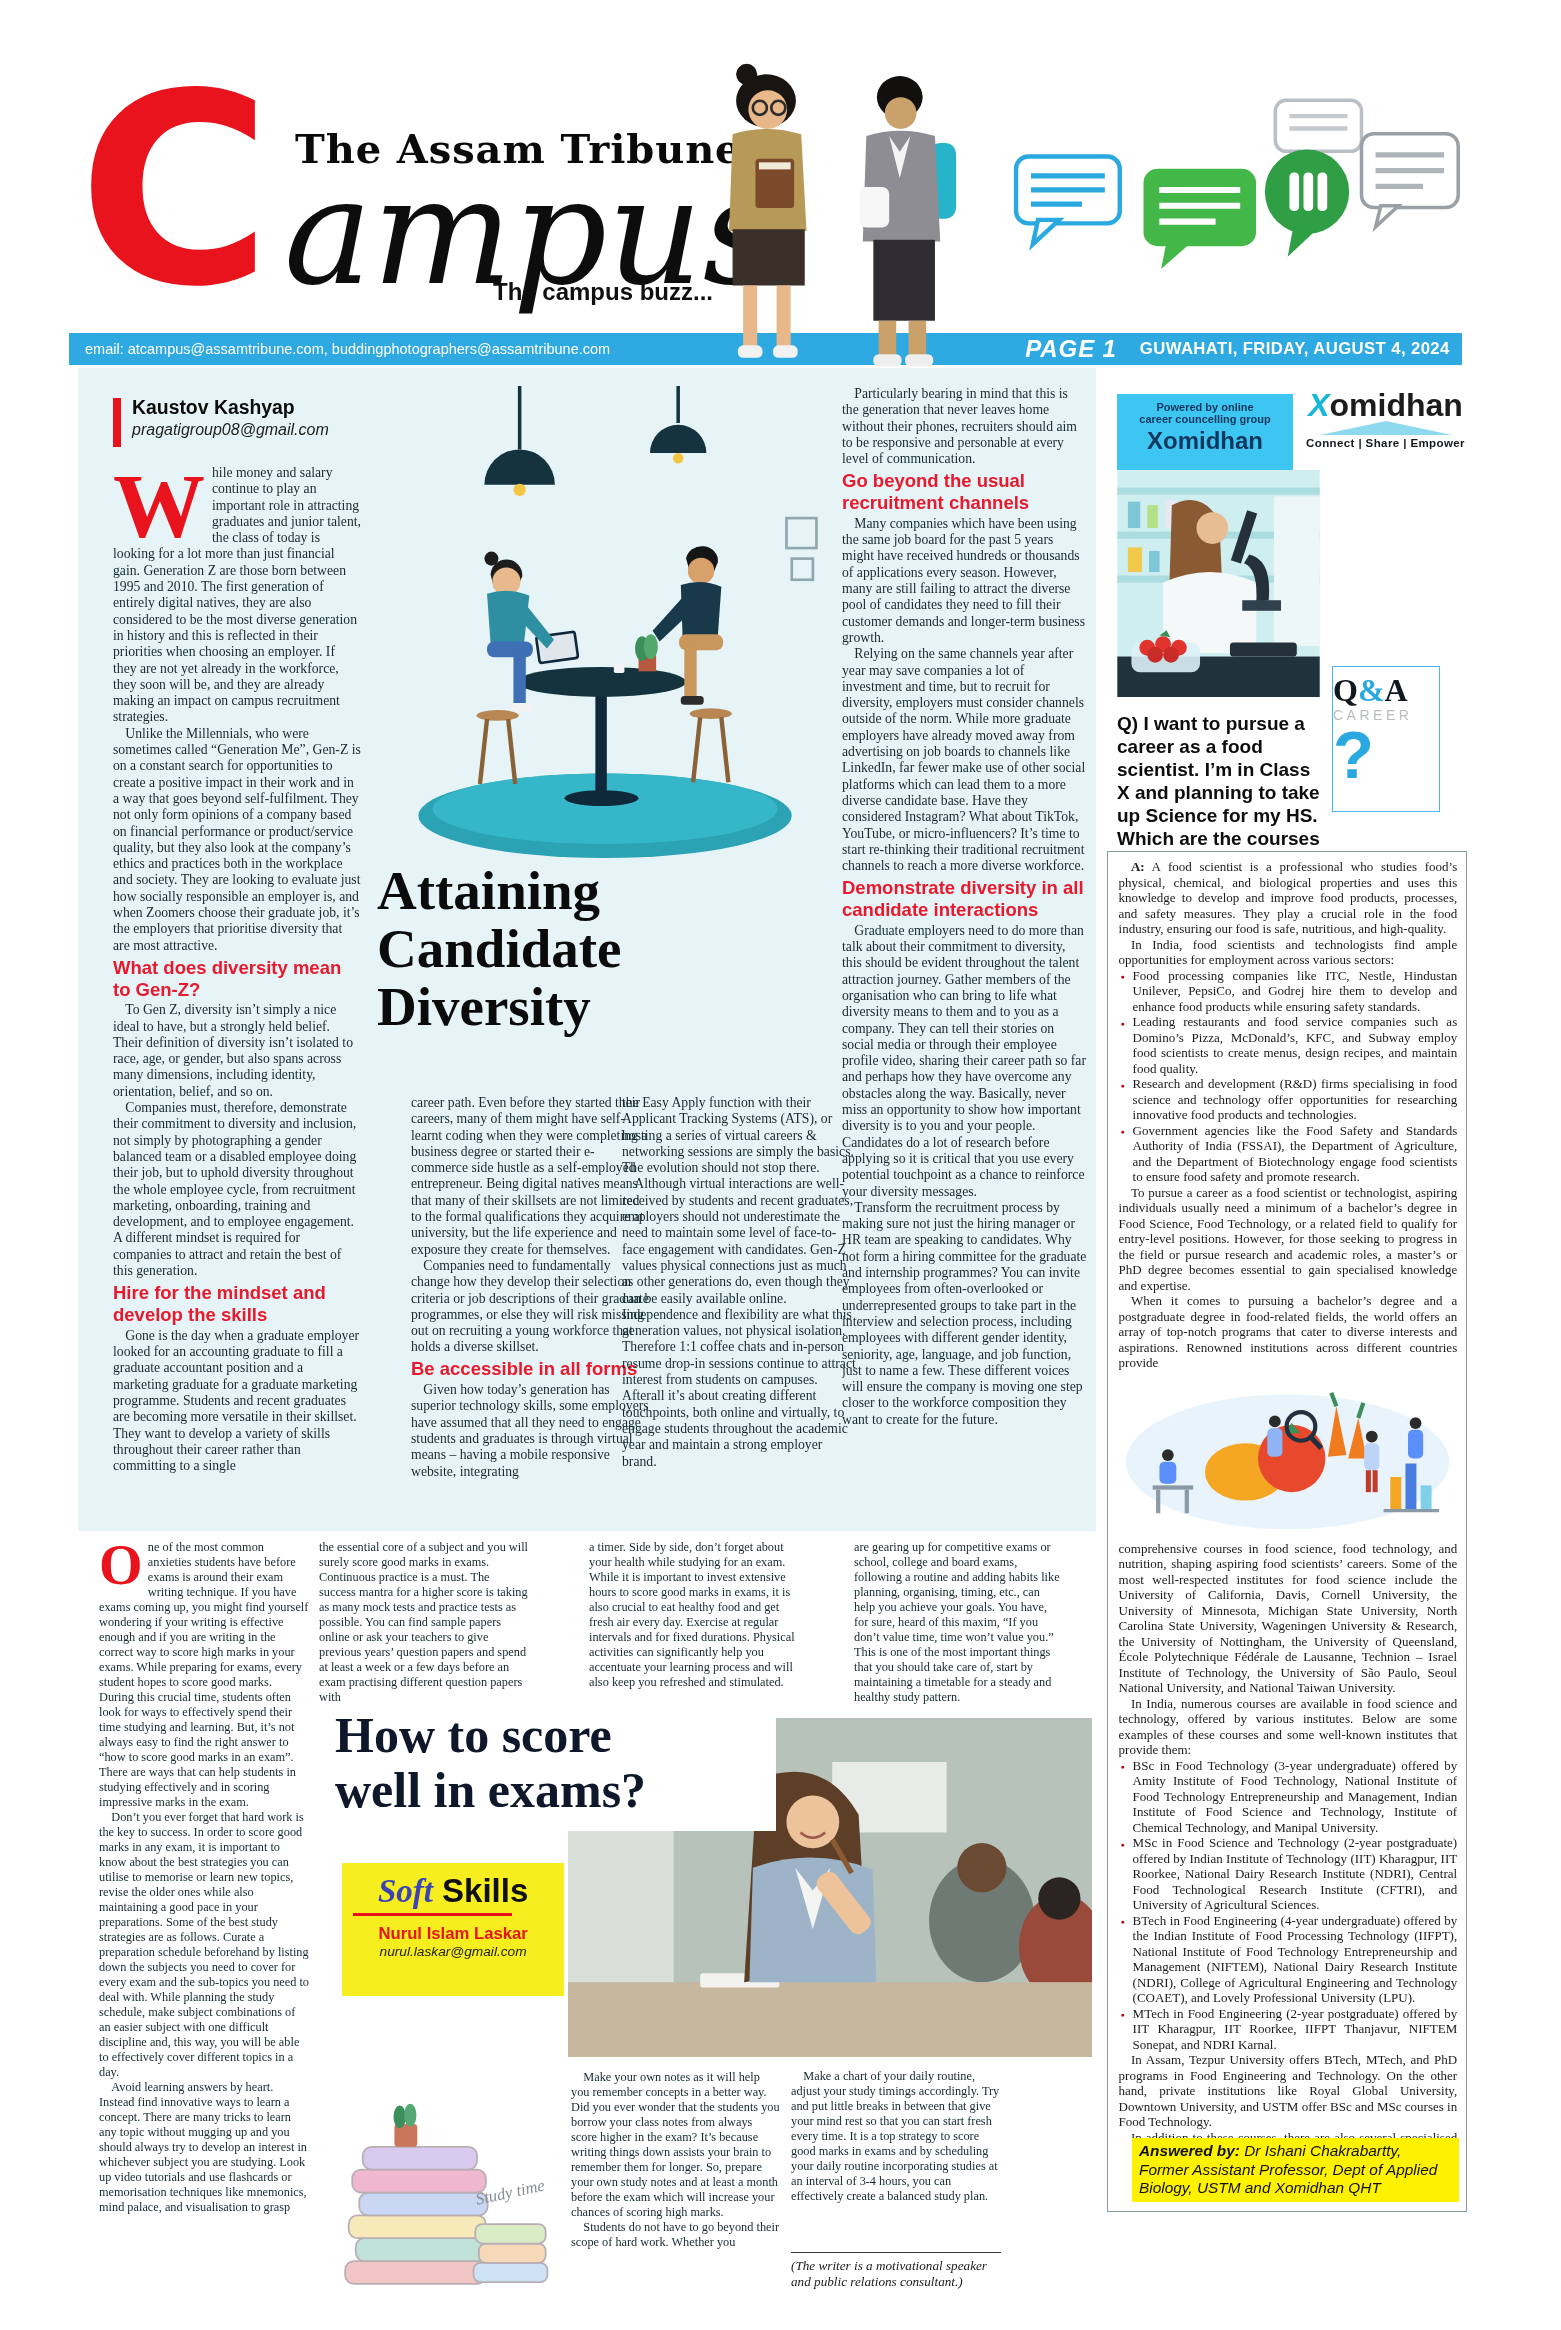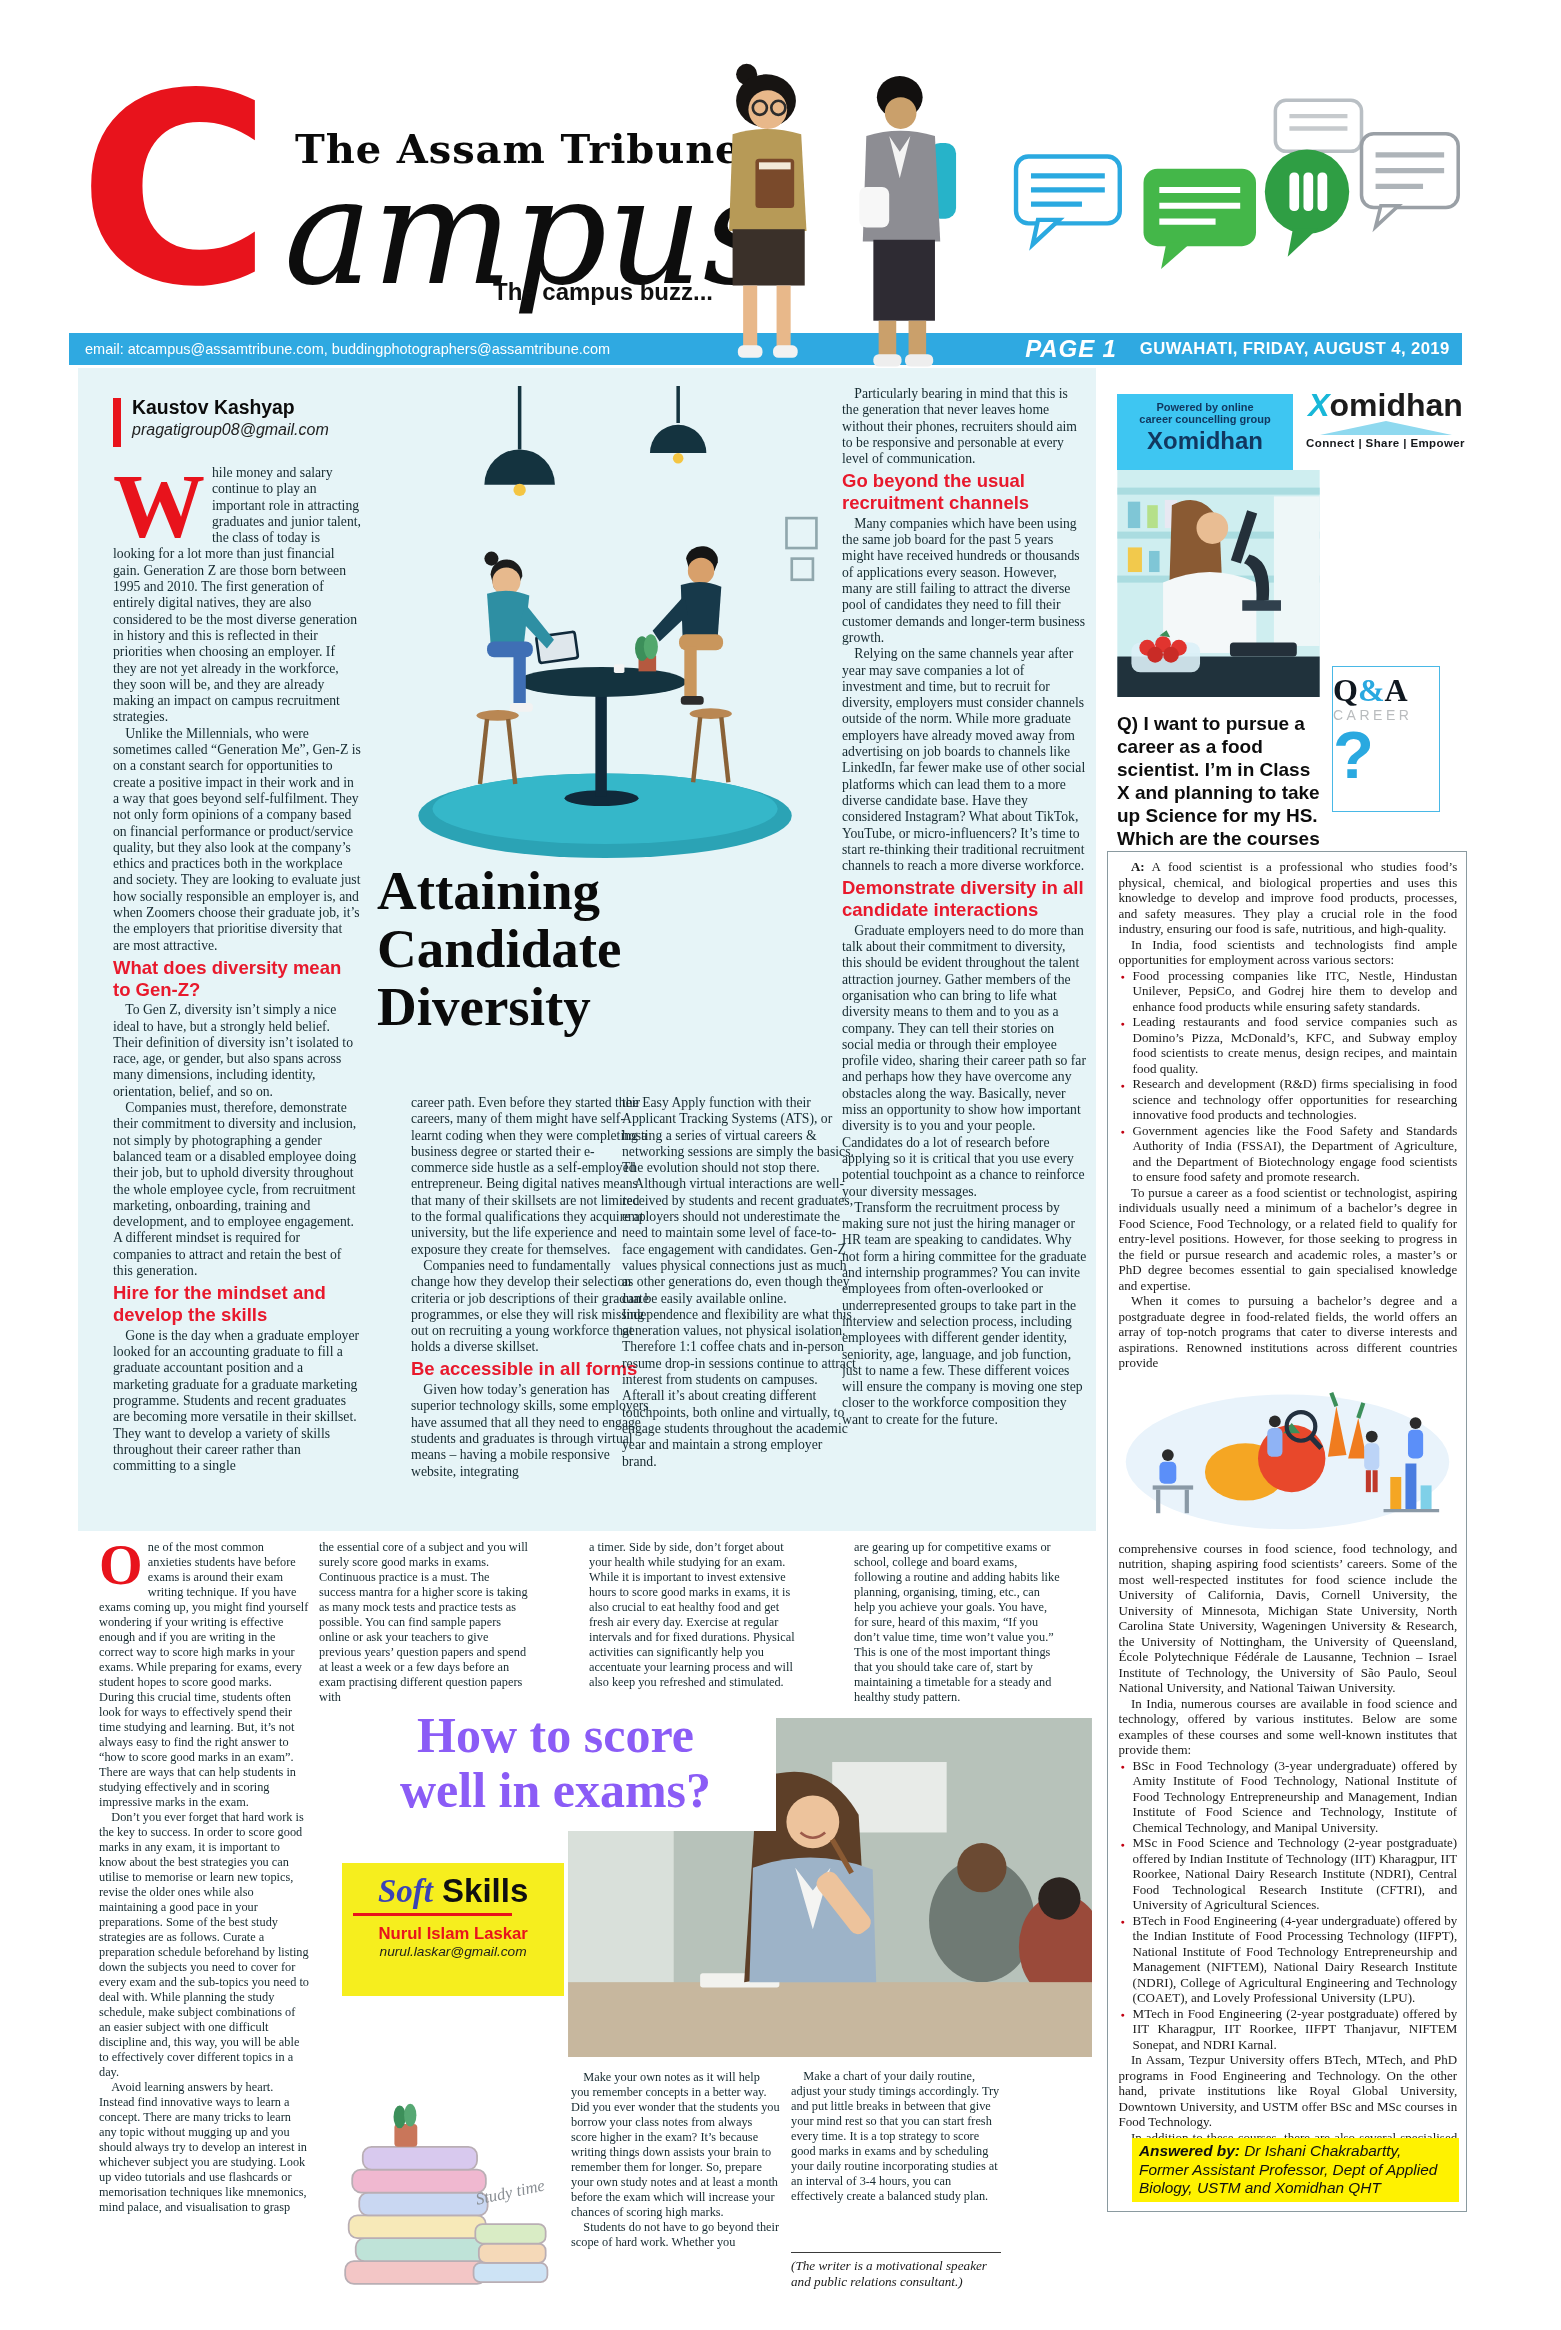--- a/index.html
+++ b/index.html
@@ -55,21 +55,21 @@
   .blist{margin:0;padding:0;list-style:none;}
   .blist li{position:relative;padding-left:14px;margin:0;}
   .blist li::before{content:"●";position:absolute;left:1.8px;top:2.6px;font-size:7px;color:#c00011;}
   .answered{position:absolute;left:24px;right:7px;bottom:8.8px;background:#fff200;padding:4.4px 7px;
             font-family:"Liberation Sans",sans-serif;font-style:italic;font-size:15.4px;line-height:18.5px;color:#101010;}
   .answered .lb{font-weight:800;}
   
   .bodycol2{font-size:12.3px;line-height:15px;color:#15292f;overflow:hidden;}
   .bodycol2 p{margin:0;}
   .headline2{background:#fff;z-index:3;font-family:"Liberation Serif",serif;font-weight:700;
-             font-size:50px;line-height:55px;color:#8b5cf6;padding-top:5.3px;text-align:center;}
+             font-size:50px;line-height:55px;color:#0f172a;padding-top:5.3px;}
   .softbox{background:#f6ee1e;padding:8.8px 10.6px;z-index:3;text-align:center;}
   .softbox .t1{font-family:"Liberation Serif",serif;font-style:italic;font-weight:700;font-size:33px;color:#3b43b5;}
   .softbox .t2{font-family:"Liberation Sans",sans-serif;font-weight:800;font-size:33px;color:#101010;}
   .softbox .rule{height:2.6px;background:#e8131c;margin:3.5px 0 7px 0;width:159px;}
   .softbox .nm{font-family:"Liberation Sans",sans-serif;font-weight:800;font-size:16.7px;color:#e8131c;line-height:21px;}
   .softbox .em{font-family:"Liberation Sans",sans-serif;font-style:italic;font-size:13.7px;color:#1c1c1c;}
   .credit{border-top:1.3px solid #3a3a3a;padding-top:5.3px;font-style:italic;font-size:13.2px;line-height:16px;color:#1a1a1a;}
 </style>
 </head>
 <body>
@@ -142,21 +142,21 @@
     <polygon points="320,160 348,160 314,192" fill="#2f9e44"></polygon>
     <rect x="316" y="96" width="11" height="44" rx="5" fill="#ffffff"></rect>
     <rect x="332" y="96" width="11" height="44" rx="5" fill="#ffffff"></rect>
     <rect x="348" y="96" width="11" height="44" rx="5" fill="#ffffff"></rect>
   </svg>
 
   <div class="abs bluebar" style="left:69px;top:333px;width:1393px;height:32px;">
     <span class="mail">email: atcampus@assamtribune.com, buddingphotographers@assamtribune.com</span>
     <span class="right">
       <span class="pg">PAGE 1</span>
-      <span class="date">GUWAHATI, FRIDAY, AUGUST 4, 2019</span>
+      <span class="date">GUWAHATI, FRIDAY, AUGUST 4, 2024</span>
     </span>
   </div>
 
   <div class="abs cyan" style="left:78px;top:368px;width:1018px;height:1163px;"></div>
 
   <div class="abs byline-bar" style="left:113px;top:398px;width:8px;height:49px;"></div>
   <div class="abs byline-name" style="left:132px;top:396px;">Kaustov Kashyap</div>
   <div class="abs byline-mail" style="left:132px;top:421px;">pragatigroup08@gmail.com</div>
 
   <div class="abs bodycol" style="left:113px;top:465px;width:248px;height:1059px;">

